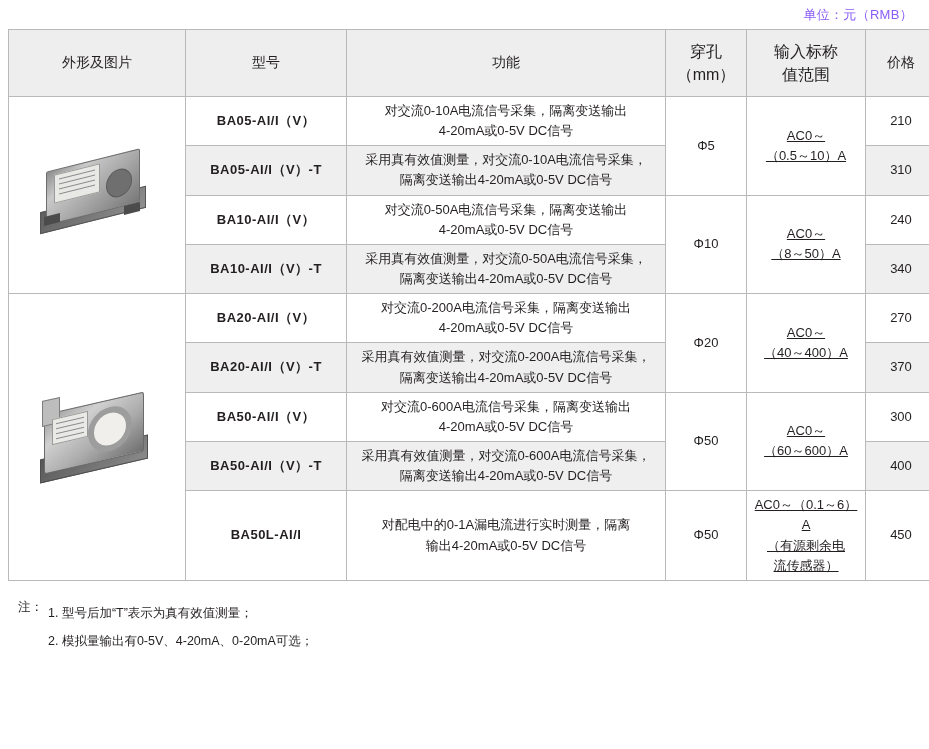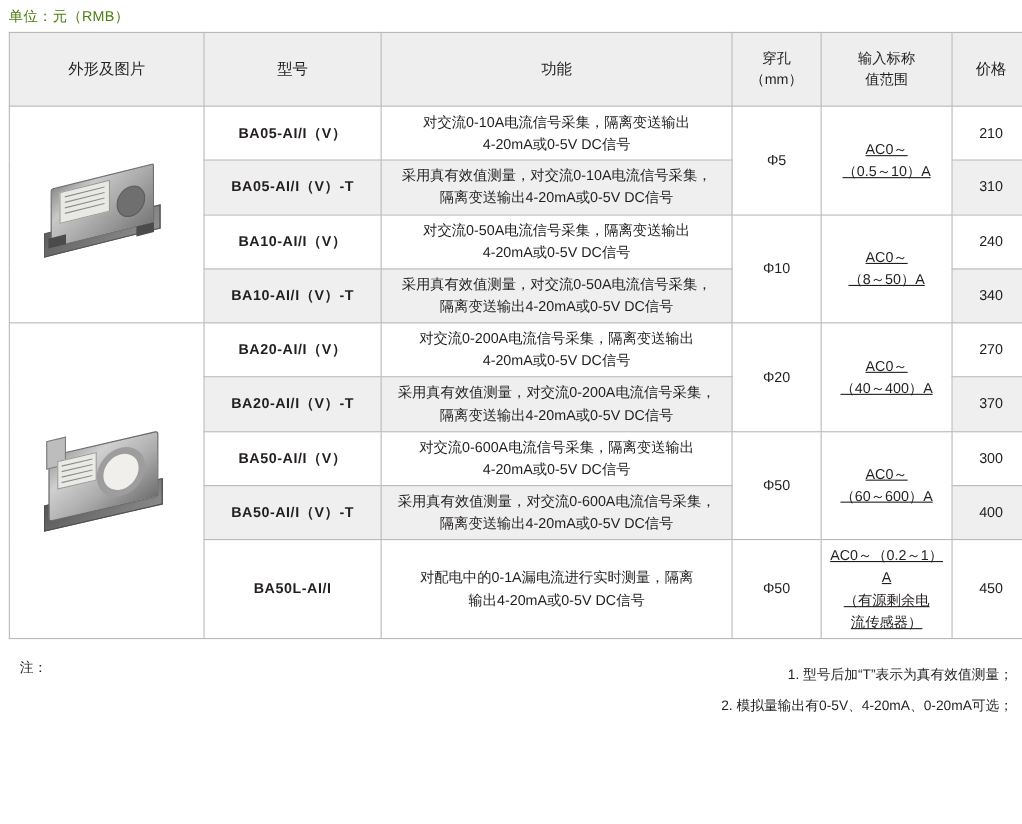--- a/index.html
+++ b/index.html
@@ -15,22 +15,23 @@
     -webkit-font-smoothing: antialiased;
   }
   .page {
     position: relative;
     width: 929px;
     height: 749px;
     box-sizing: border-box;
     padding: 0 8px;
   }
   .unit-line {
+    text-align: right;
     font-size: 13px;
-    color: #4d7c0f;
+    color: #8b5cf6;
     padding: 6px 8px 5px 0;
     letter-spacing: 0.3px;
   }
   table.price-table {
     border-collapse: collapse;
     width: 912px;
     margin: 0 auto;
     table-layout: fixed;
   }
   table.price-table th,
@@ -45,21 +46,21 @@
   }
   table.price-table thead th {
     background: #eeeeee;
     font-weight: normal;
     font-size: 14px;
     height: 54px;
     padding: 6px 4px;
   }
   .th-sub {
     display: block;
-    font-size: 13px;
+    font-size: 16px;
     line-height: 1.45;
   }
   td.img-cell {
     background: #ffffff;
     padding: 0;
   }
   td.model {
     font-size: 13.5px;
     letter-spacing: 0.5px;
     white-space: nowrap;
@@ -233,21 +234,20 @@
     align-items: flex-start;
   }
   .notes-label {
     width: 30px;
     flex: 0 0 30px;
     font-size: 12.5px;
     padding-top: 0px;
   }
   .notes-list {
     flex: 1;
-    text-align: right;
   }
   .note-item {
     line-height: 2.25;
     font-size: 12.5px;
   }
 </style>
 </head>
 <body>
 
 <div class="page">
@@ -395,21 +395,21 @@
       </tr>
 
       <tr class="plain">
         <td class="model">BA50L-AI/I</td>
         <td class="func">
           <span>对配电中的0-1A漏电流进行实时测量，隔离</span><br>
           <span>输出4-20mA或0-5V DC信号</span>
         </td>
         <td class="hole">Φ50</td>
         <td class="range">
-          <span class="range-sub">AC0～（0.2～1）A</span>
+          <span class="range-sub">AC0～（0.1～6）A</span>
           <span class="range-sub">（有源剩余电</span>
           <span class="range-sub">流传感器）</span>
         </td>
         <td class="price">450</td>
       </tr>
 
     </tbody>
   </table>
 
   <div class="notes">

